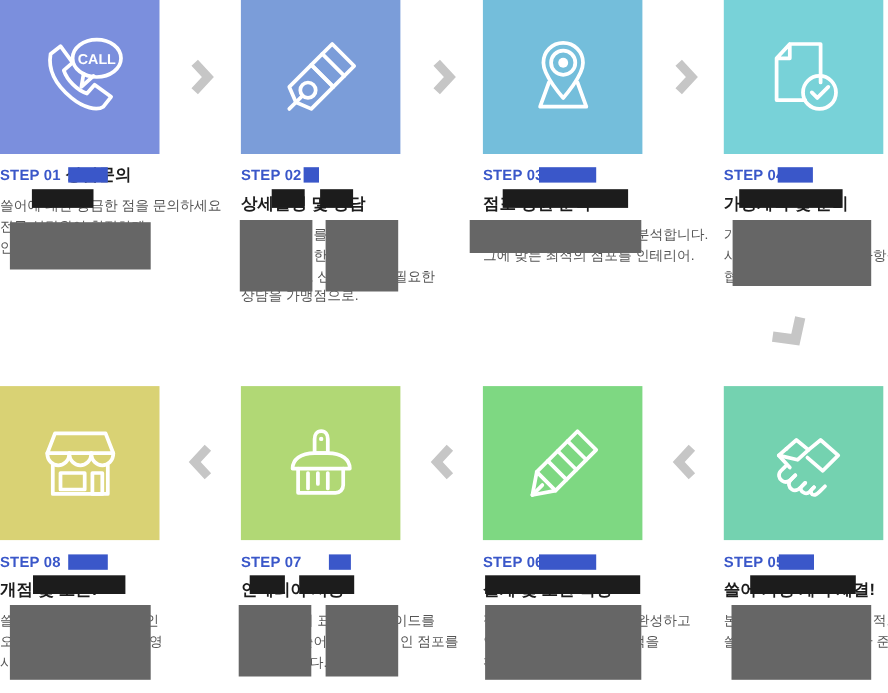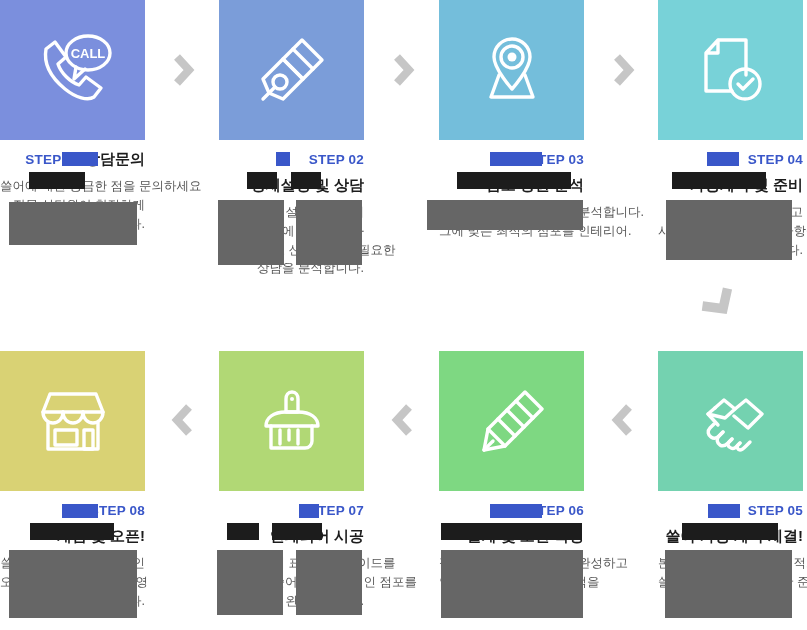--- a/index.html
+++ b/index.html
@@ -13,21 +13,21 @@
     position: relative;
     width: 807px;
     height: 630px;
     background: #ffffff;
   }
 
   
   .step {
     position: absolute;
     width: 145px;
-    text-align: right;
+    text-align: left;
   }
   .tile {
     width: 145px;
     height: 140px;
     display: flex;
     align-items: center;
     justify-content: center;
   }
   .tile svg { display: block; }
 
@@ -119,21 +119,21 @@
         <path d="M26 60 L14 72"></path>
         <path d="M44 22 L64 42"></path>
       </svg>
     </div>
     <div class="step-label">STEP 02</div>
     <div class="step-title">상세설명 및 상담</div>
     <div class="step-desc">
       <div class="line">사업 설명회를 통해</div>
       <div class="line">브랜드에 대한 이해와</div>
       <div class="line">설명을 듣고 신청에 대한 필요한</div>
-      <div class="line">상담을 분석합니다.</div>
+      <div class="line">상담을 가맹점으로.</div>
     </div>
   </div>
 
   <div class="arrow" style="left:390px; top:53px;">
     <svg viewBox="0 0 26 34">
         <path d="M7 4 L19 17 L7 30" fill="none" stroke="currentColor" stroke-width="8" stroke-linecap="butt" stroke-linejoin="miter"></path>
       </svg>
   </div>
 
   <div class="step" style="left:439px; top:0px;">

